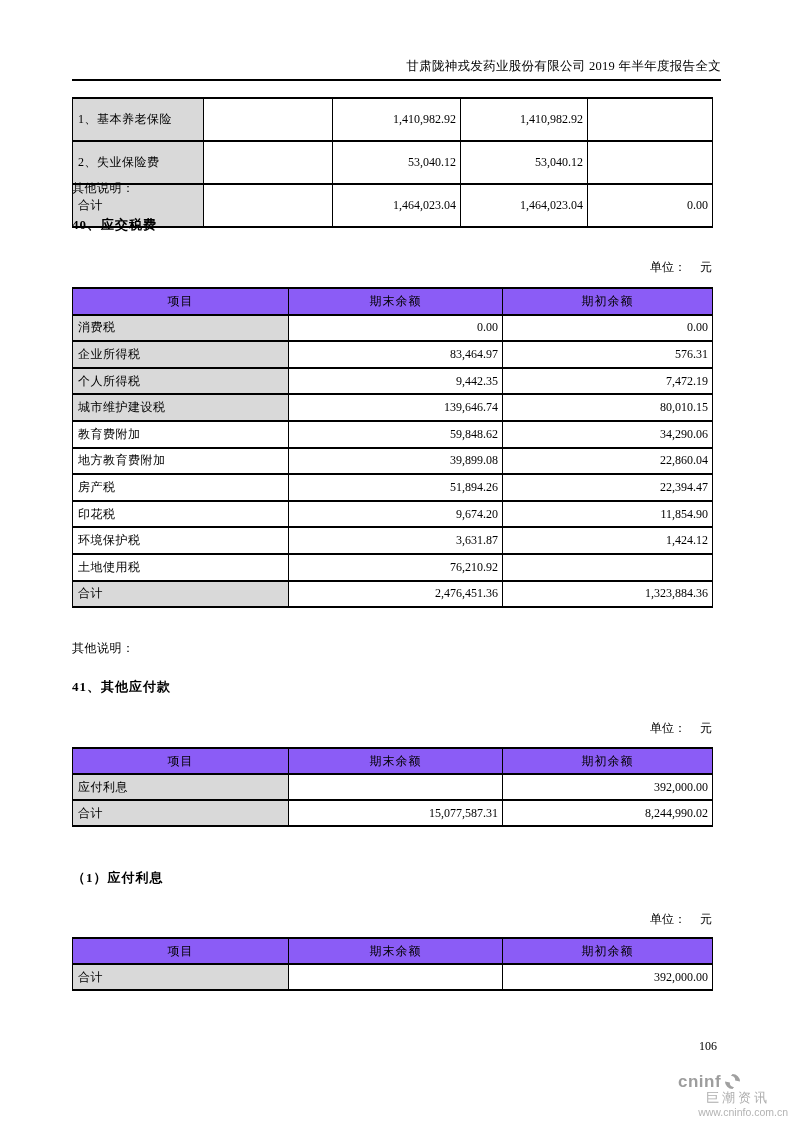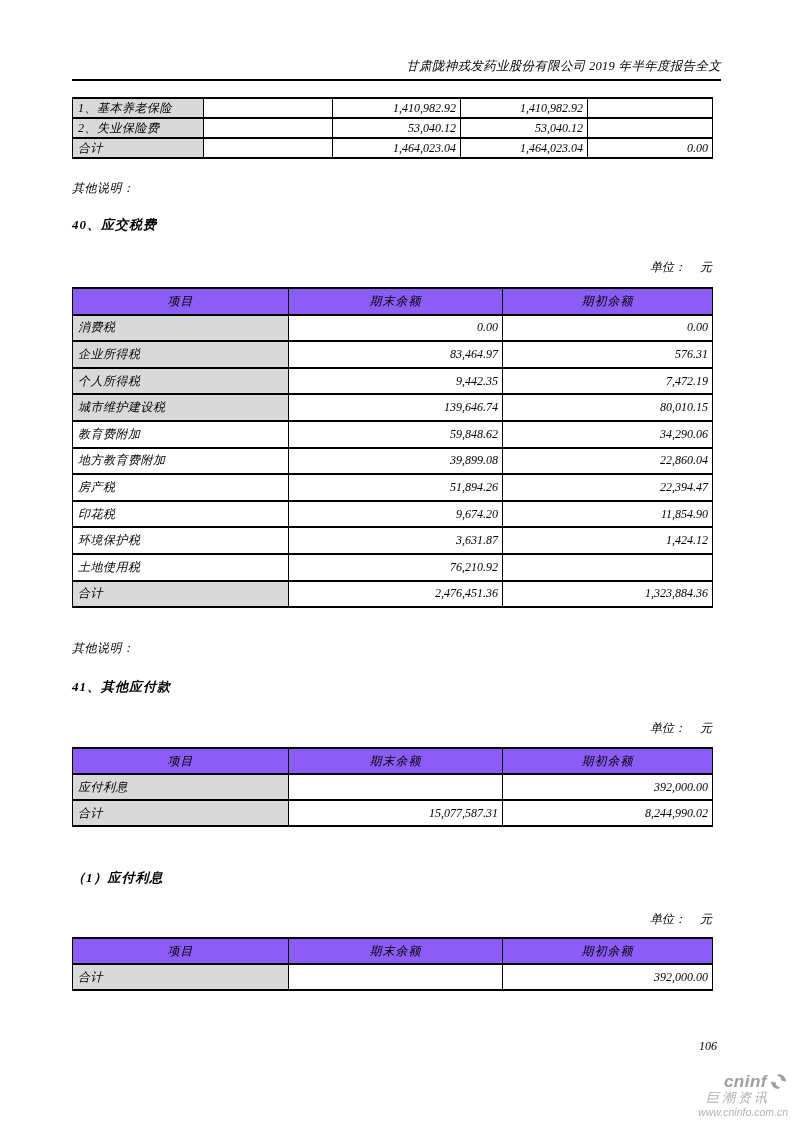--- a/index.html
+++ b/index.html
@@ -1,18 +1,18 @@
 <!DOCTYPE html>
 <html><head>
 <meta charset="utf-8">
 <style>
   html,body{margin:0;padding:0;background:#ffffff;}
   .page{
     position:relative;width:793px;height:1122px;background:#ffffff;overflow:hidden;
-    font-family:"Liberation Serif","DejaVu Serif",serif;color:#000;font-style:italic;
+    font-family:"Liberation Serif","DejaVu Serif",serif;color:#000;
   }
   .abs{position:absolute;}
   .doc-header{
     left:72px;top:56px;width:649px;text-align:right;
     font-size:12.5px;line-height:20px;letter-spacing:0.3px;
   }
   .header-rule{left:72px;top:79px;width:649px;height:2px;background:#000;}
   table.fin{
     border-collapse:collapse;table-layout:fixed;width:640px;
     font-size:12px;
@@ -26,25 +26,25 @@
   table.fin th{background:#8b5cf6;text-align:center;letter-spacing:1px;}
   table.fin td{text-align:right;}
   table.fin td:first-child{text-align:left;padding-left:5px;letter-spacing:0.5px;}
   table.fin td.shaded{background:#d9d9d9;}
   .note{left:72px;font-size:12px;letter-spacing:0.5px;}
   .heading{left:72px;font-size:13px;font-weight:bold;letter-spacing:1px;}
   .unit{left:72px;width:640px;display:flex;justify-content:flex-end;gap:14px;font-size:12px;}
   .pagenum{top:1039px;right:76px;font-size:12px;}
   .logo{right:5px;top:1072px;width:110px;text-align:right;color:#a6a6a6;
         font-family:"Liberation Sans","DejaVu Sans",sans-serif;line-height:1;}
-  .logo-row{display:flex;align-items:center;justify-content:flex-end;gap:2px;}
+  .logo-row{display:flex;align-items:center;gap:2px;}
   .logo-word{font-size:17px;font-weight:bold;color:#9d9d9d;letter-spacing:0.5px;}
   .logo-sub{font-size:13px;color:#adadad;letter-spacing:3px;margin-top:0;margin-right:18px;}
   .logo-url{font-size:10.5px;color:#b3b3b3;margin-top:3px;}
-  .t-top{left:72px;top:97px;}  .t-top tr{height:20px;}
+  .t-top{left:72px;top:97px;}  .t-top tr{height:43px;}
   .t-40{left:72px;top:287px;}  .t-40 tr{height:26.6px;}
   .t-41{left:72px;top:747px;}  .t-41 tr{height:26px;}
   .t-41-1{left:72px;top:937px;}.t-41-1 tr{height:26px;}
 </style>
 </head>
 <body>
 
 <div class="page">
 
   <div class="abs doc-header">甘肃陇神戎发药业股份有限公司 2019 年半年度报告全文</div>

